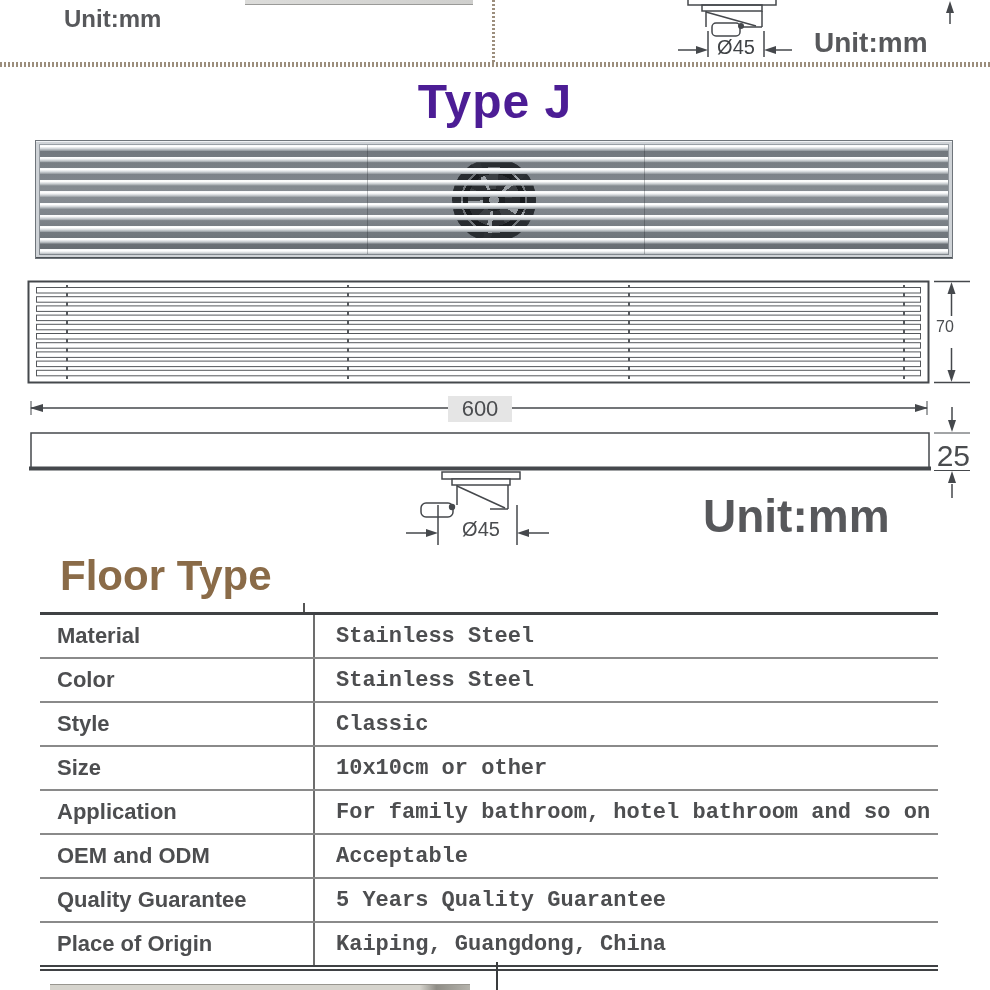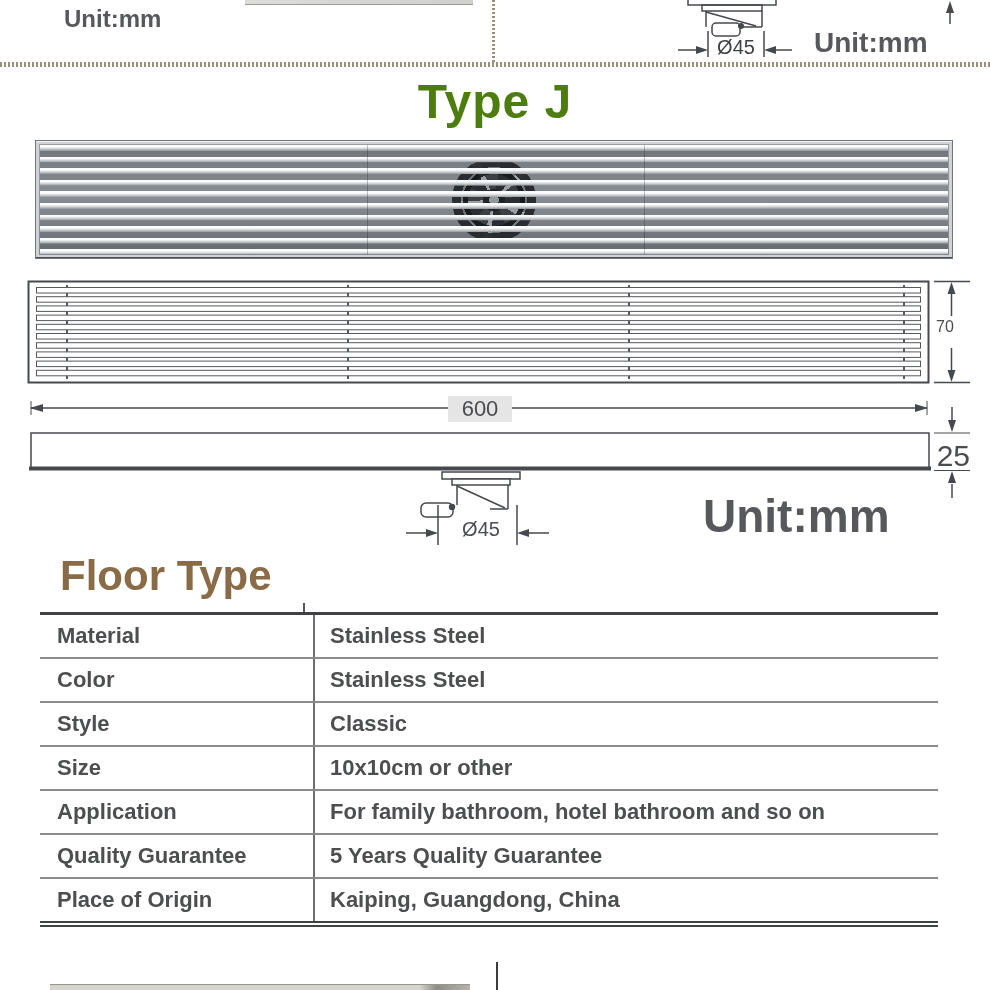--- a/index.html
+++ b/index.html
@@ -16,21 +16,21 @@
   #unit-top-right{left:814px;top:27px;font-size:28px;font-weight:700;color:#57585b;}
 
   
   #divider-vert-top{left:492px;top:0;width:3px;height:62px;
      background:repeating-linear-gradient(180deg,#9c8e7d 0 2px,rgba(255,255,255,0) 2px 4px);}
   #divider-top{left:0;top:62px;width:990px;height:5px;
      background:repeating-linear-gradient(90deg,#9c8e7d 0 2px,rgba(255,255,255,0) 2px 4px);}
 
   
   #type-title{left:0;right:0;top:74px;text-align:center;font-size:48px;font-weight:800;
-     color:#4d7c0f;letter-spacing:1px;}
+     color:#4c1d95;letter-spacing:1px;}
   #floor-title{left:60px;top:552px;font-size:42px;font-weight:800;color:#8a6b48;}
   #unit-main{left:703px;top:489px;font-size:46px;font-weight:700;color:#57585b;}
 
   
   #dim-70{left:936px;top:318px;width:32px;font-size:16px;}
   #dim-600{left:448px;top:396px;width:64px;text-align:center;font-size:22px;background:#e5e5e5;}
   #dim-25{left:936px;top:439px;width:34px;text-align:right;font-size:30px;}
   #dia-main{left:445px;top:518px;width:72px;text-align:center;font-size:20px;}
 
   
@@ -54,21 +54,21 @@
   .seam{position:absolute;top:0;bottom:0;width:1px;background:rgba(30,33,36,.28);z-index:3;}
   #seam-1{left:36%;} #seam-2{left:66.5%;}
 
   
   #spec-table{position:absolute;left:40px;top:612px;width:898px;border-collapse:collapse;
      color:#4d4e50;font-size:22px;font-weight:700;}
   #spec-table td{height:40px;border-bottom:2px solid #8a8a8a;vertical-align:middle;}
   #spec-table tr:first-child td{border-top:3px solid #3f4144;}
   #spec-table tr:last-child td{border-bottom:6px double #3f4144;margin-top:20px;}
   #spec-table td.lbl{width:255px;border-right:2px solid #6d6d6d;padding-left:17px;}
-  #spec-table td.val{padding-left:15px;}
+  #spec-table td.val{padding-left:21px;font-family:Liberation Mono, monospace;}
   #col-divider-tick{left:303px;top:603px;width:2px;height:10px;background:#555;}
 
   
   #divider-bottom-line{left:496px;top:962px;width:2px;height:28px;background:#3a3c3e;}
   #photo-strip-bottom{left:50px;top:984px;width:420px;height:6px;
      background:linear-gradient(90deg,#d6d4cd 0 88%,#8f8d86 92%,#b5b3ac 100%);
      border-top:1px solid #98968f;}
 </style>
 </head>
 <body>
@@ -194,20 +194,24 @@
       </tr>
       <tr>
         <td class="lbl">Size</td>
         <td class="val">10x10cm or other</td>
       </tr>
       <tr>
         <td class="lbl">Application</td>
         <td class="val">For family bathroom, hotel bathroom and so on</td>
       </tr>
       <tr>
+        <td class="lbl">OEM and ODM</td>
+        <td class="val">Acceptable</td>
+      </tr>
+      <tr>
         <td class="lbl">Quality Guarantee</td>
         <td class="val">5 Years Quality Guarantee</td>
       </tr>
       <tr>
         <td class="lbl">Place of Origin</td>
         <td class="val">Kaiping, Guangdong, China</td>
       </tr>
     </tbody>
   </table>
 

